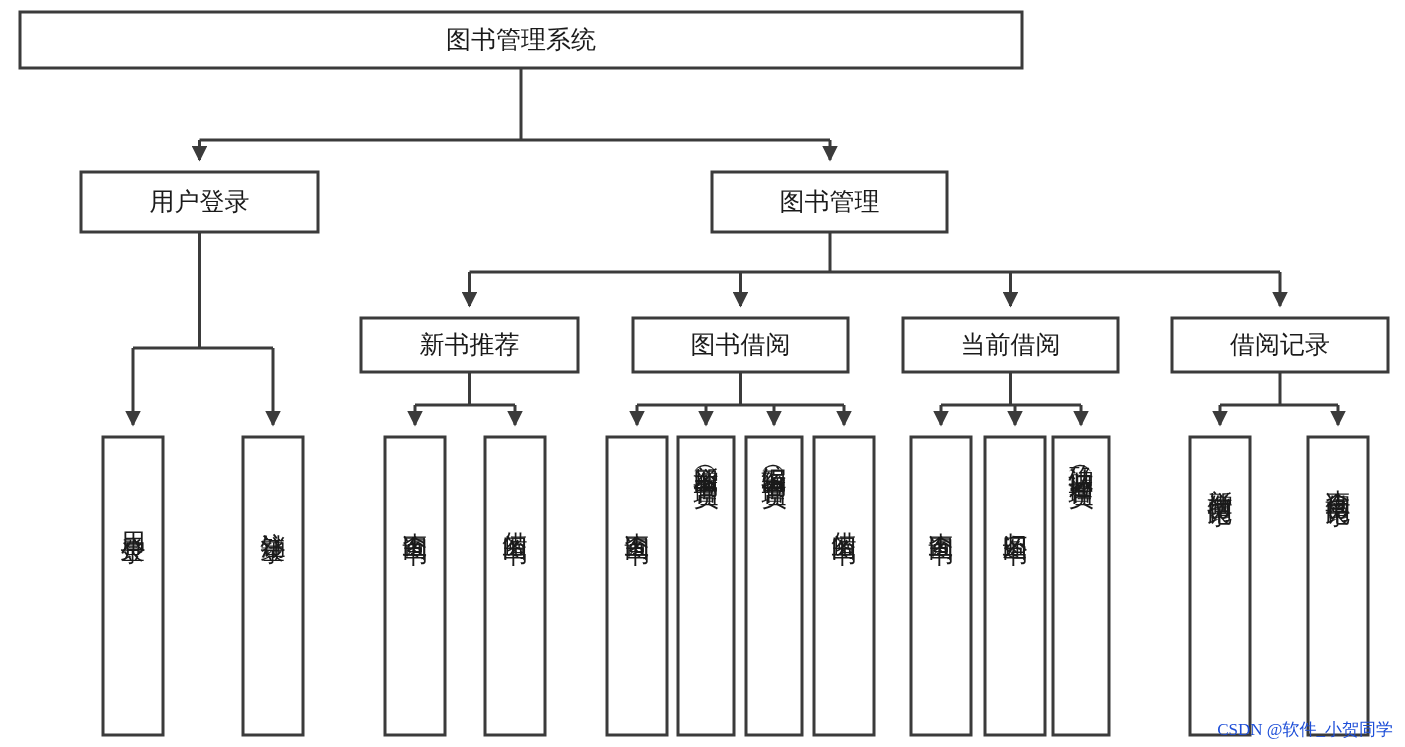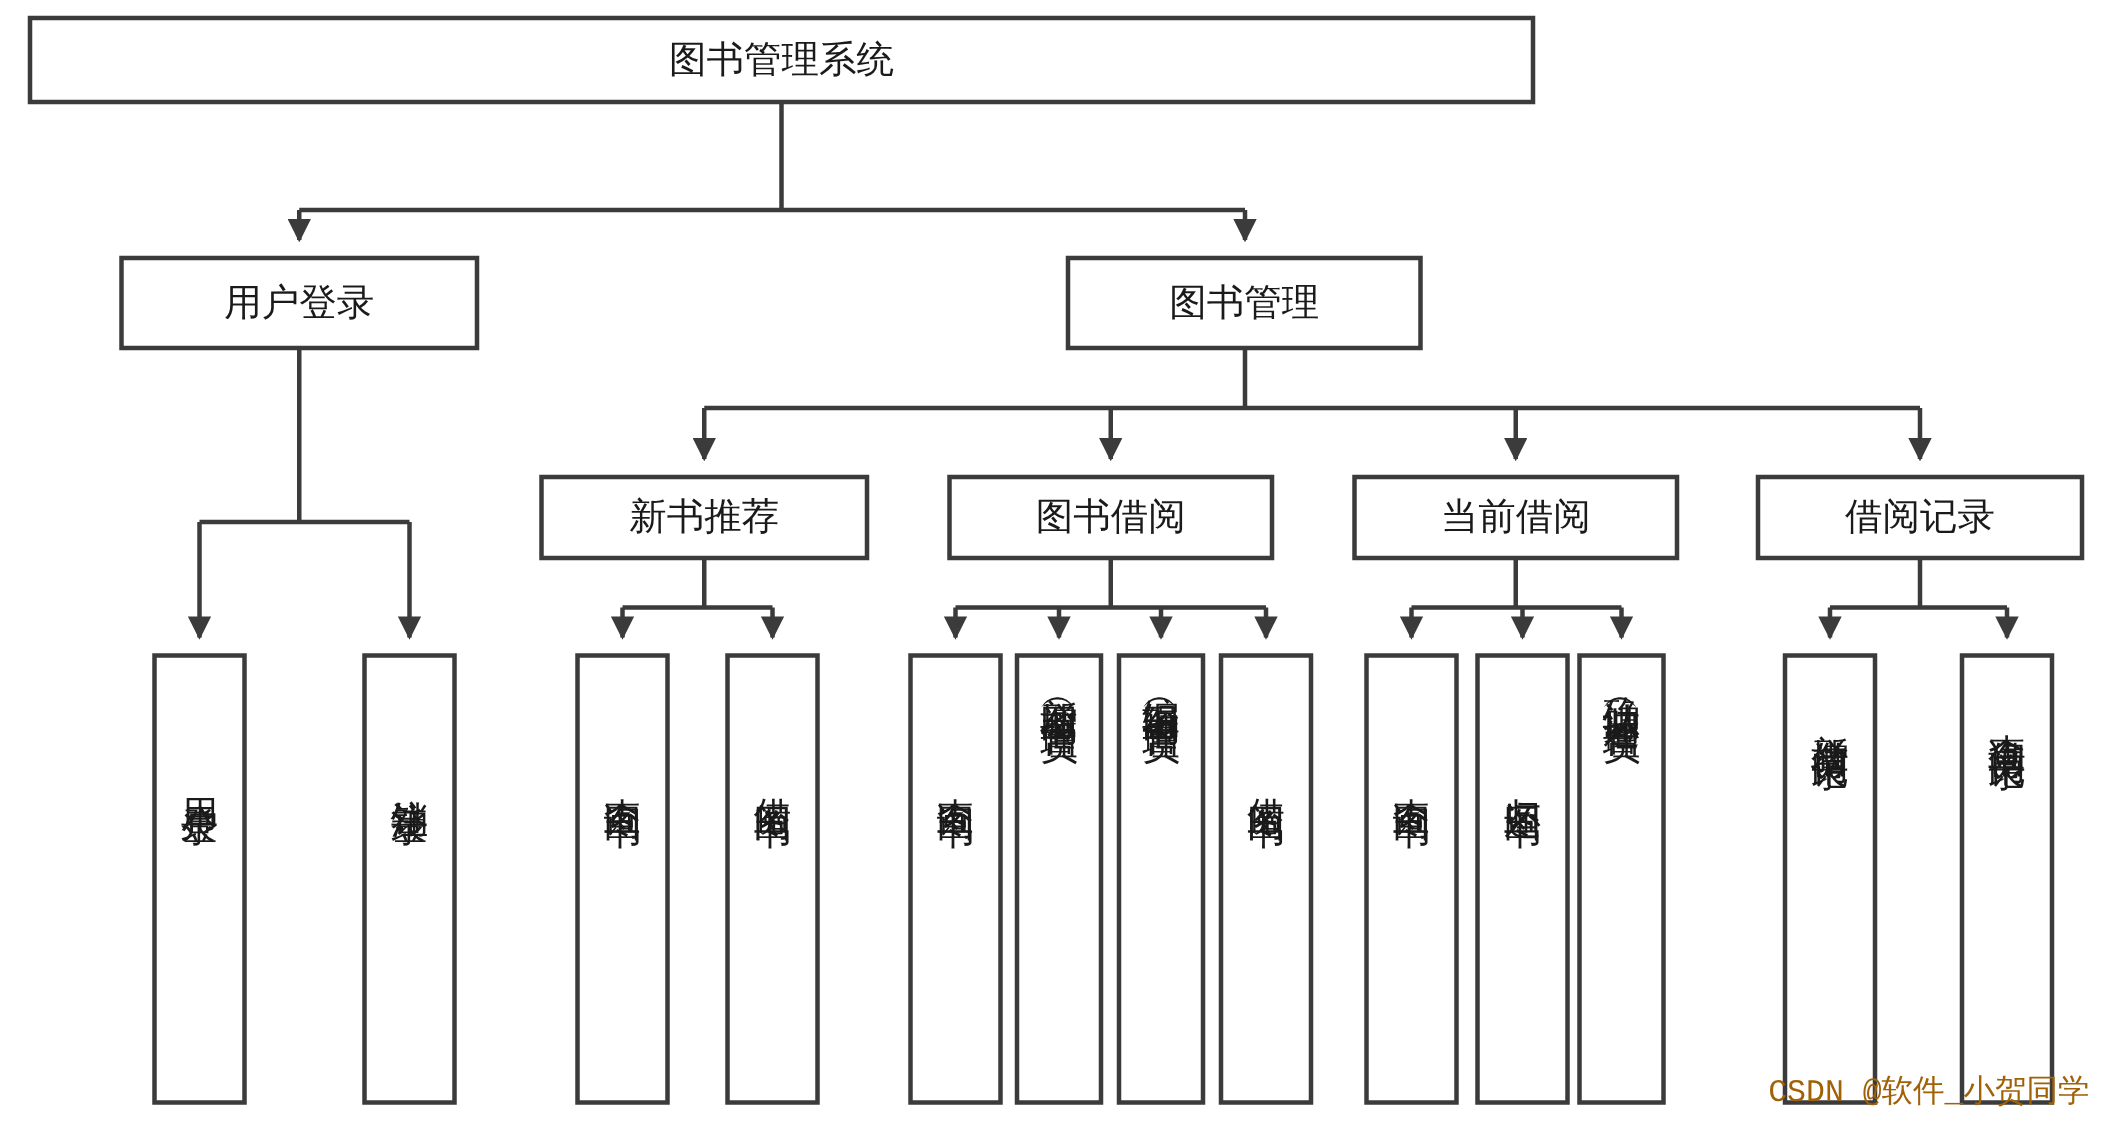--- a/index.html
+++ b/index.html
@@ -53,23 +53,23 @@
     font-size: 25px;
     fill: #1a1a1a;
     writing-mode: vertical-rl;
     text-orientation: upright;
     letter-spacing: 3px;
   }
   .watermark-text {
     position: absolute;
     right: 12px;
     bottom: 6px;
-    font-family: Liberation Mono, monospace;
-    font-size: 21px;
-    color: #a16207;
+    font-family: Liberation Serif, serif;
+    font-size: 17px;
+    color: #1d4ed8;
     white-space: nowrap;
     pointer-events: none;
   }
 </style>
 </head>
 <body>
 
 <div id="diagram-root">
   <svg class="diagram" viewBox="0 0 1405 747" xmlns="http://www.w3.org/2000/svg">
     <defs>

